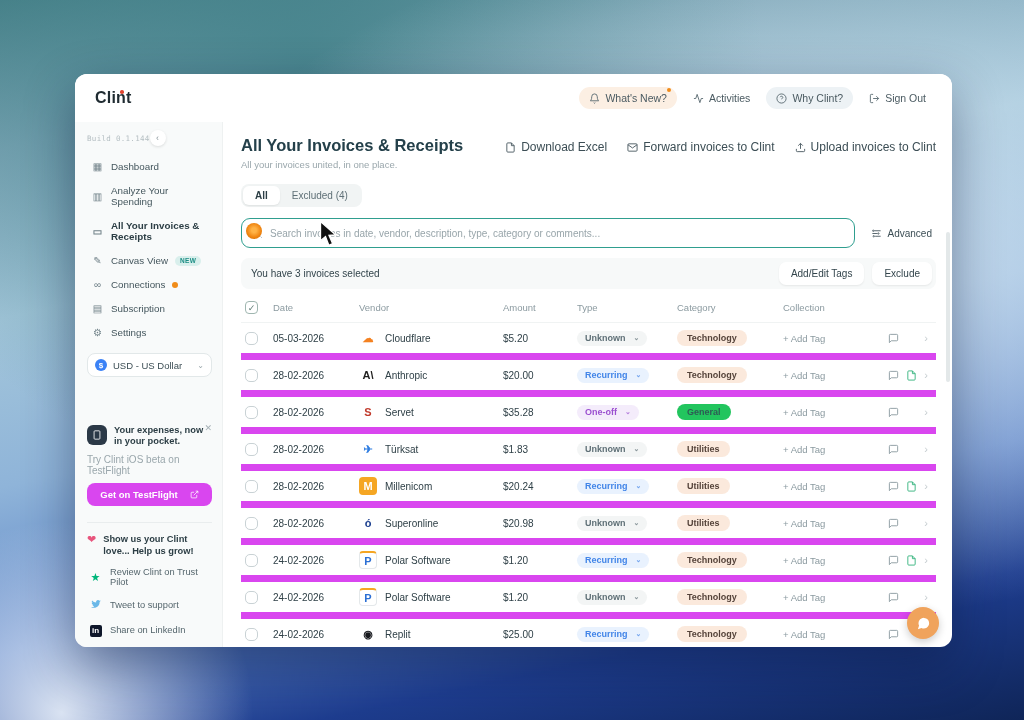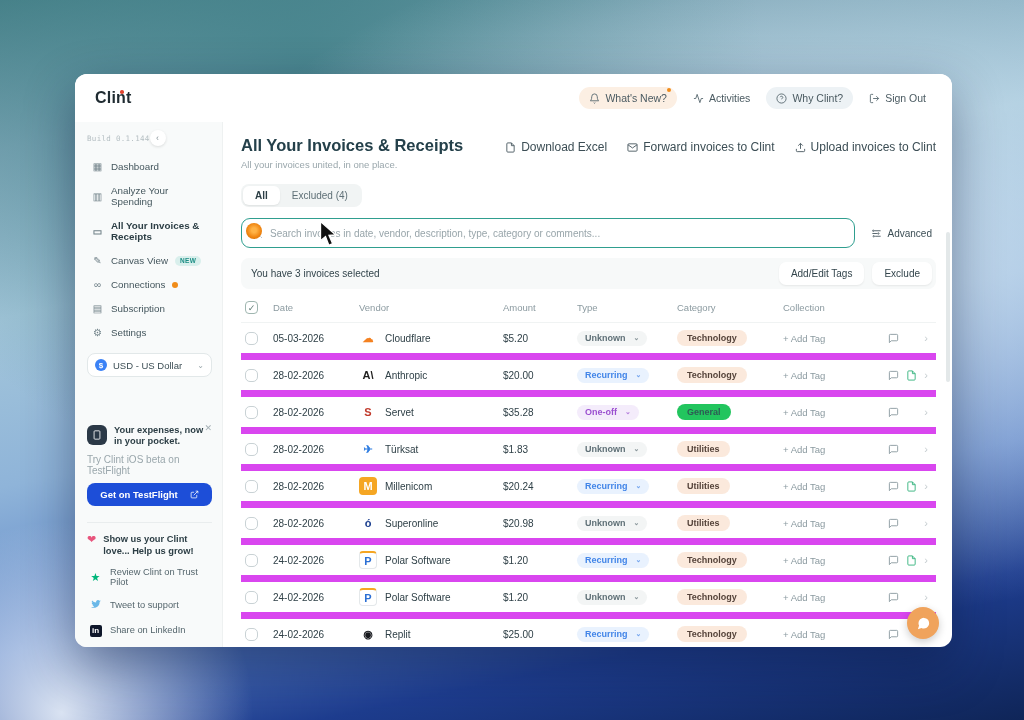--- a/index.html
+++ b/index.html
@@ -50,21 +50,21 @@
   .cur-caret { margin-left:auto; color:#9aa7ac; font-size:8px; }
 
   .side-spacer { flex:1; }
   .tf-card { position:relative; padding:2px 0 6px; }
   .tf-head { display:flex; gap:7px; align-items:flex-start; }
   .tf-phone { width:20px; height:20px; min-width:20px; border-radius:6px; background:#2b3947; display:flex; align-items:center; justify-content:center; }
   .tf-phone svg { width:10px; height:10px; stroke:#fff; }
   .tf-title { font-size:9.3px; font-weight:700; color:#2c3e45; line-height:1.25; }
   .tf-close { position:absolute; right:0; top:0; font-size:9px; color:#a6b1b6; cursor:pointer; }
   .tf-sub { font-size:10px; color:#9aa7ac; margin:6px 0 7px; }
-  .tf-btn { display:flex; align-items:center; justify-content:center; gap:12px; background:#1d4ed8; color:#fff; font-size:9.5px; font-weight:600; border-radius:8px; padding:6px 8px; cursor:pointer; }
+  .tf-btn { display:flex; align-items:center; justify-content:center; gap:12px; background:#d946ef; color:#fff; font-size:9.5px; font-weight:600; border-radius:8px; padding:6px 8px; cursor:pointer; }
   .tf-btn svg { width:9px; height:9px; stroke:#fff; }
   .side-div { height:1px; background:#e9edee; margin:10px 0; }
   .love-row { display:flex; gap:7px; align-items:flex-start; margin-bottom:10px; }
   .love-ico { font-size:11px; color:#e8557d; }
   .love-txt { font-size:9.3px; font-weight:700; color:#2c3e45; line-height:1.3; }
   .social { display:flex; flex-direction:column; gap:11px; padding-left:2px; }
   .social-item { display:flex; align-items:center; gap:8px; font-size:9.3px; color:#55666d; cursor:pointer; }
   .soc-ico { width:13px; text-align:center; font-size:11px; flex:none; }
   .soc-ico svg { width:12px; height:12px; fill:#6ab8e8; }
   .soc-ico .li { display:inline-block; width:12px; height:12px; background:#0f172a; color:#fff; font-size:8px; font-weight:700; border-radius:2px; line-height:12px; text-align:center; }

